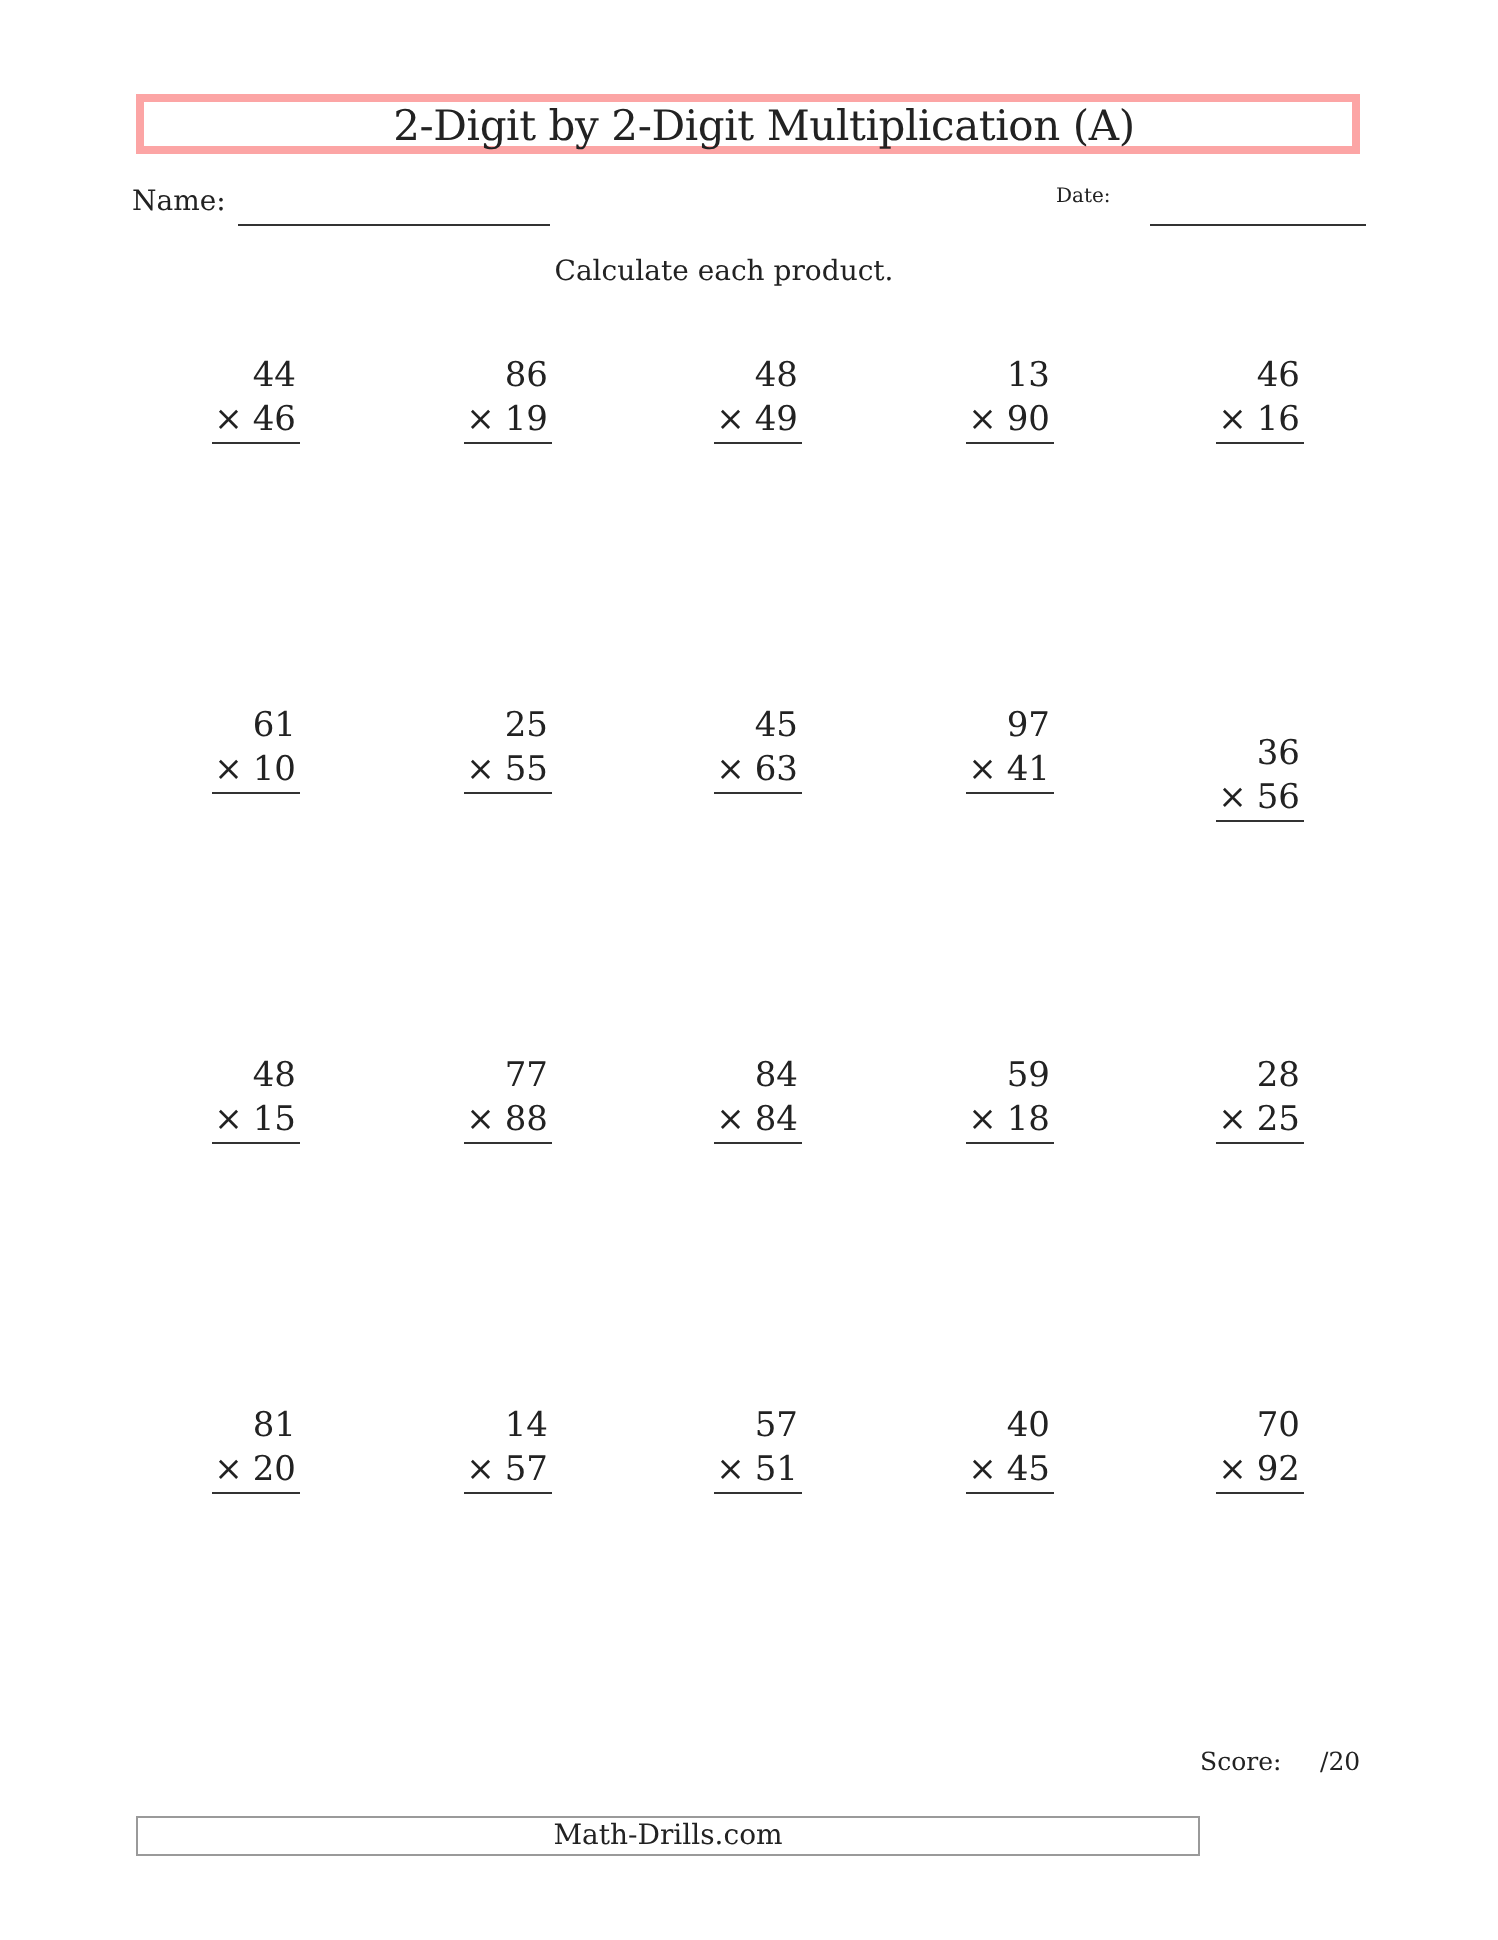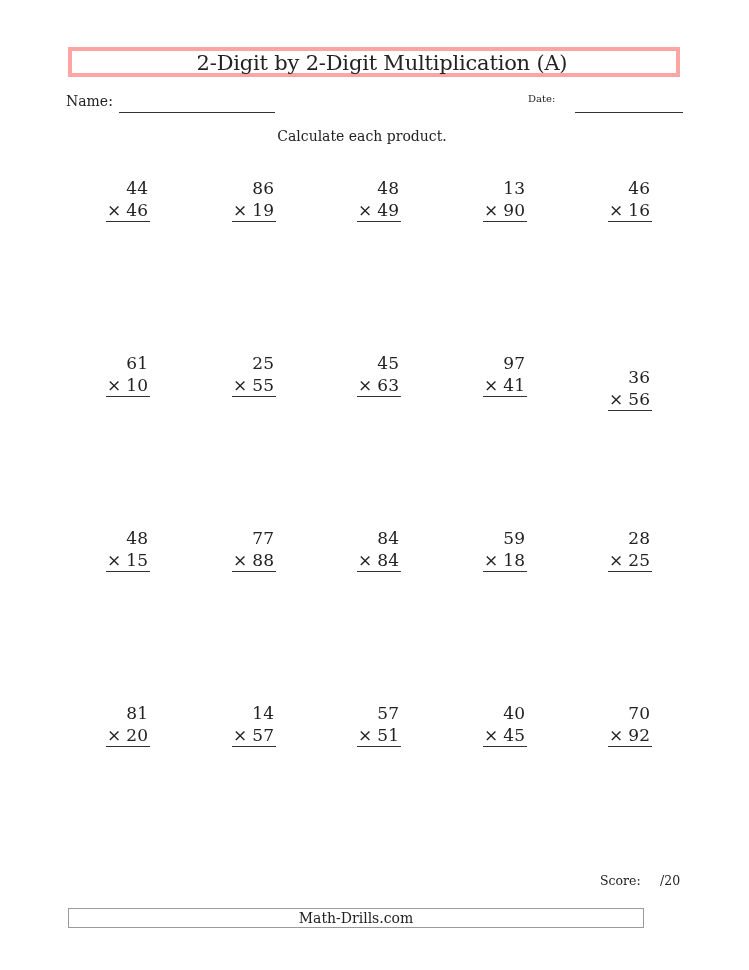--- a/index.html
+++ b/index.html
@@ -28,21 +28,21 @@
     }
     .problem .top { display: block; padding-right: 2px; }
     .problem .bottom {
       display: inline-block; border-bottom: 1.5px solid #333;
       padding: 0 2px 0 1px; min-width: 40px; text-align: center;
     }
     .times { margin-right: 5px; }
     .score-label { position: absolute; left: 600px; top: 873px; font-size: 12.5px; }
     .score-total { position: absolute; left: 660px; top: 873px; font-size: 12.5px; }
     .footer-box {
-      position: absolute; left: 68px; top: 908px; width: 576px; height: 20px;
+      position: absolute; left: 68px; top: 908px; width: 532px; height: 20px;
       border: 1px solid #9a9a9a; box-sizing: border-box;
       display: flex; align-items: center; justify-content: center;
       font-size: 14px;
     }
   </style>
 </head>
 <body>
 
 <div class="title-box">
   <span>2-Digit by 2-Digit Multiplication (A)</span>

